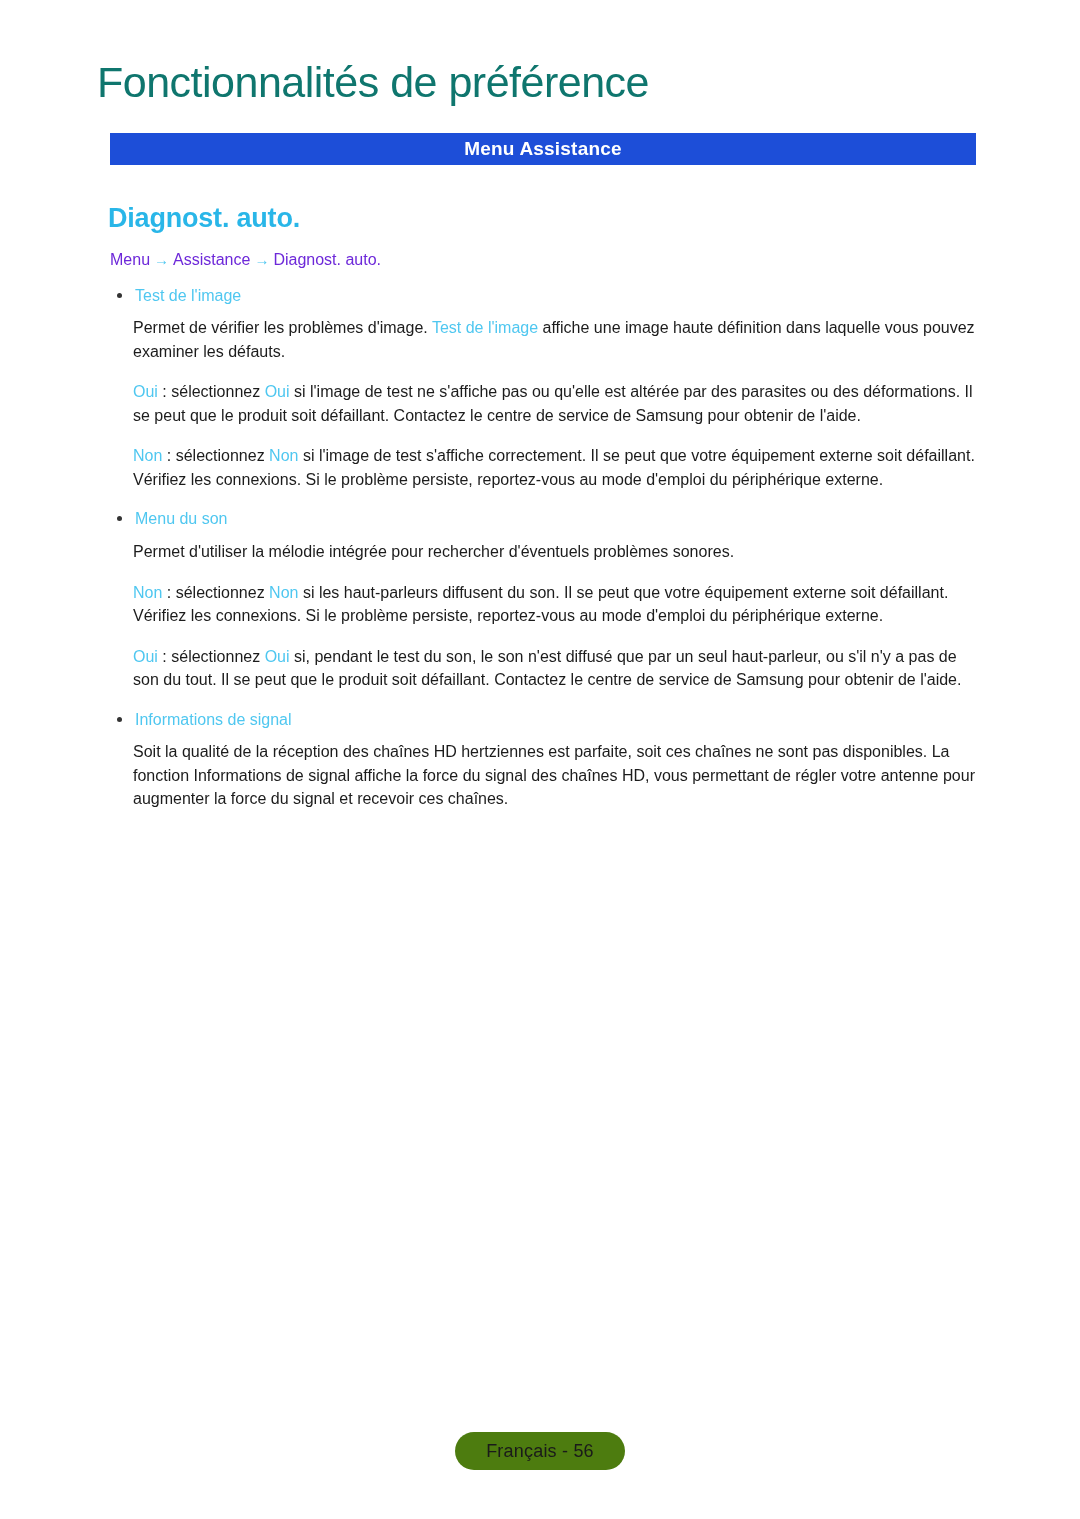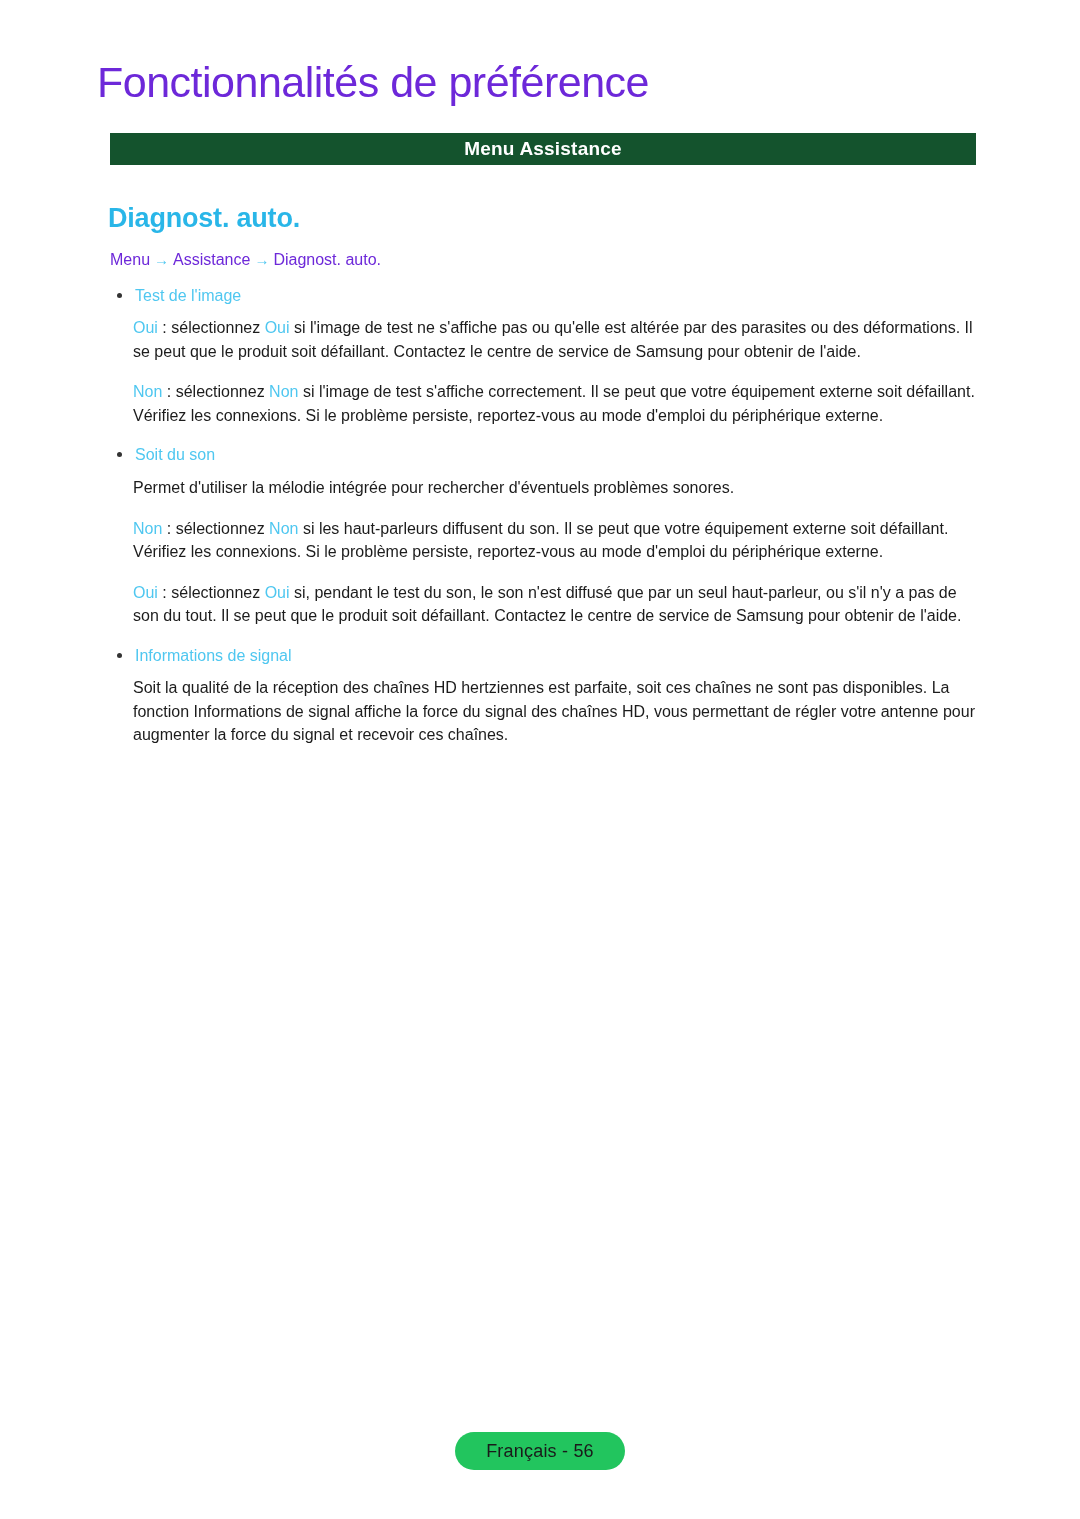--- a/index.html
+++ b/index.html
@@ -24,32 +24,32 @@
   }
 
   
   .chapter-title {
     position: absolute;
     left: 97px;
     top: 58px;
     font-size: 43px;
     font-weight: 300;
     letter-spacing: -0.5px;
-    color: #6d28d9;
+    color: #0f766e;
     white-space: nowrap;
     font-stretch: condensed;
   }
 
   .section-banner {
     position: absolute;
     left: 110px;
     top: 133px;
     width: 866px;
     height: 32px;
-    background: #14532d;
+    background: #1d4ed8;
     display: flex;
     align-items: center;
     justify-content: center;
   }
   .section-banner-label {
     color: #ffffff;
     font-size: 19px;
     font-weight: bold;
     letter-spacing: 0.2px;
   }
@@ -117,21 +117,21 @@
 
   .hl { color: #4fc7f0; }
 
   
   .footer-pill {
     position: absolute;
     left: 455px;
     top: 1432px;
     width: 170px;
     height: 38px;
-    background: #22c55e;
+    background: #4d7c0f;
     border-radius: 19px;
     display: flex;
     align-items: center;
     justify-content: center;
   }
   .footer-label {
     font-size: 18px;
     color: #1a1a1a;
     letter-spacing: 0.2px;
   }
@@ -146,23 +146,24 @@
   <div class="section-banner">
     <span class="section-banner-label">Menu Assistance</span>
   </div>
 
   <div class="feature-title">Diagnost. auto.</div>
 
   <div class="content">
     <div class="breadcrumb" id="breadcrumb"><span class="crumb">Menu</span><span class="arrow">→</span><span class="crumb">Assistance</span><span class="arrow">→</span><span class="crumb">Diagnost. auto.</span></div>
     <div id="sections-host">
         <div class="bullet-item">Test de l'image</div>
+        <p class="para after-bullet"><span>Permet de vérifier les problèmes d'image. </span><span class="hl">Test de l'image</span><span> affiche une image haute définition dans laquelle vous pouvez examiner les défauts.</span></p>
         <p class="para"><span class="hl">Oui</span><span> : sélectionnez </span><span class="hl">Oui</span><span> si l'image de test ne s'affiche pas ou qu'elle est altérée par des parasites ou des déformations. Il se peut que le produit soit défaillant. Contactez le centre de service de Samsung pour obtenir de l'aide.</span></p>
         <p class="para"><span class="hl">Non</span><span> : sélectionnez </span><span class="hl">Non</span><span> si l'image de test s'affiche correctement. Il se peut que votre équipement externe soit défaillant. Vérifiez les connexions. Si le problème persiste, reportez-vous au mode d'emploi du périphérique externe.</span></p>
-        <div class="bullet-item">Soit du son</div>
+        <div class="bullet-item">Menu du son</div>
         <p class="para after-bullet"><span>Permet d'utiliser la mélodie intégrée pour rechercher d'éventuels problèmes sonores.</span></p>
         <p class="para"><span class="hl">Non</span><span> : sélectionnez </span><span class="hl">Non</span><span> si les haut-parleurs diffusent du son. Il se peut que votre équipement externe soit défaillant. Vérifiez les connexions. Si le problème persiste, reportez-vous au mode d'emploi du périphérique externe.</span></p>
         <p class="para"><span class="hl">Oui</span><span> : sélectionnez </span><span class="hl">Oui</span><span> si, pendant le test du son, le son n'est diffusé que par un seul haut-parleur, ou s'il n'y a pas de son du tout. Il se peut que le produit soit défaillant. Contactez le centre de service de Samsung pour obtenir de l'aide.</span></p>
         <div class="bullet-item">Informations de signal</div>
         <p class="para"><span>Soit la qualité de la réception des chaînes HD hertziennes est parfaite, soit ces chaînes ne sont pas disponibles. La fonction Informations de signal affiche la force du signal des chaînes HD, vous permettant de régler votre antenne pour augmenter la force du signal et recevoir ces chaînes.</span></p>
       </div>
   </div>
 
   <div class="footer-pill">
     <span class="footer-label">Français - 56</span>

